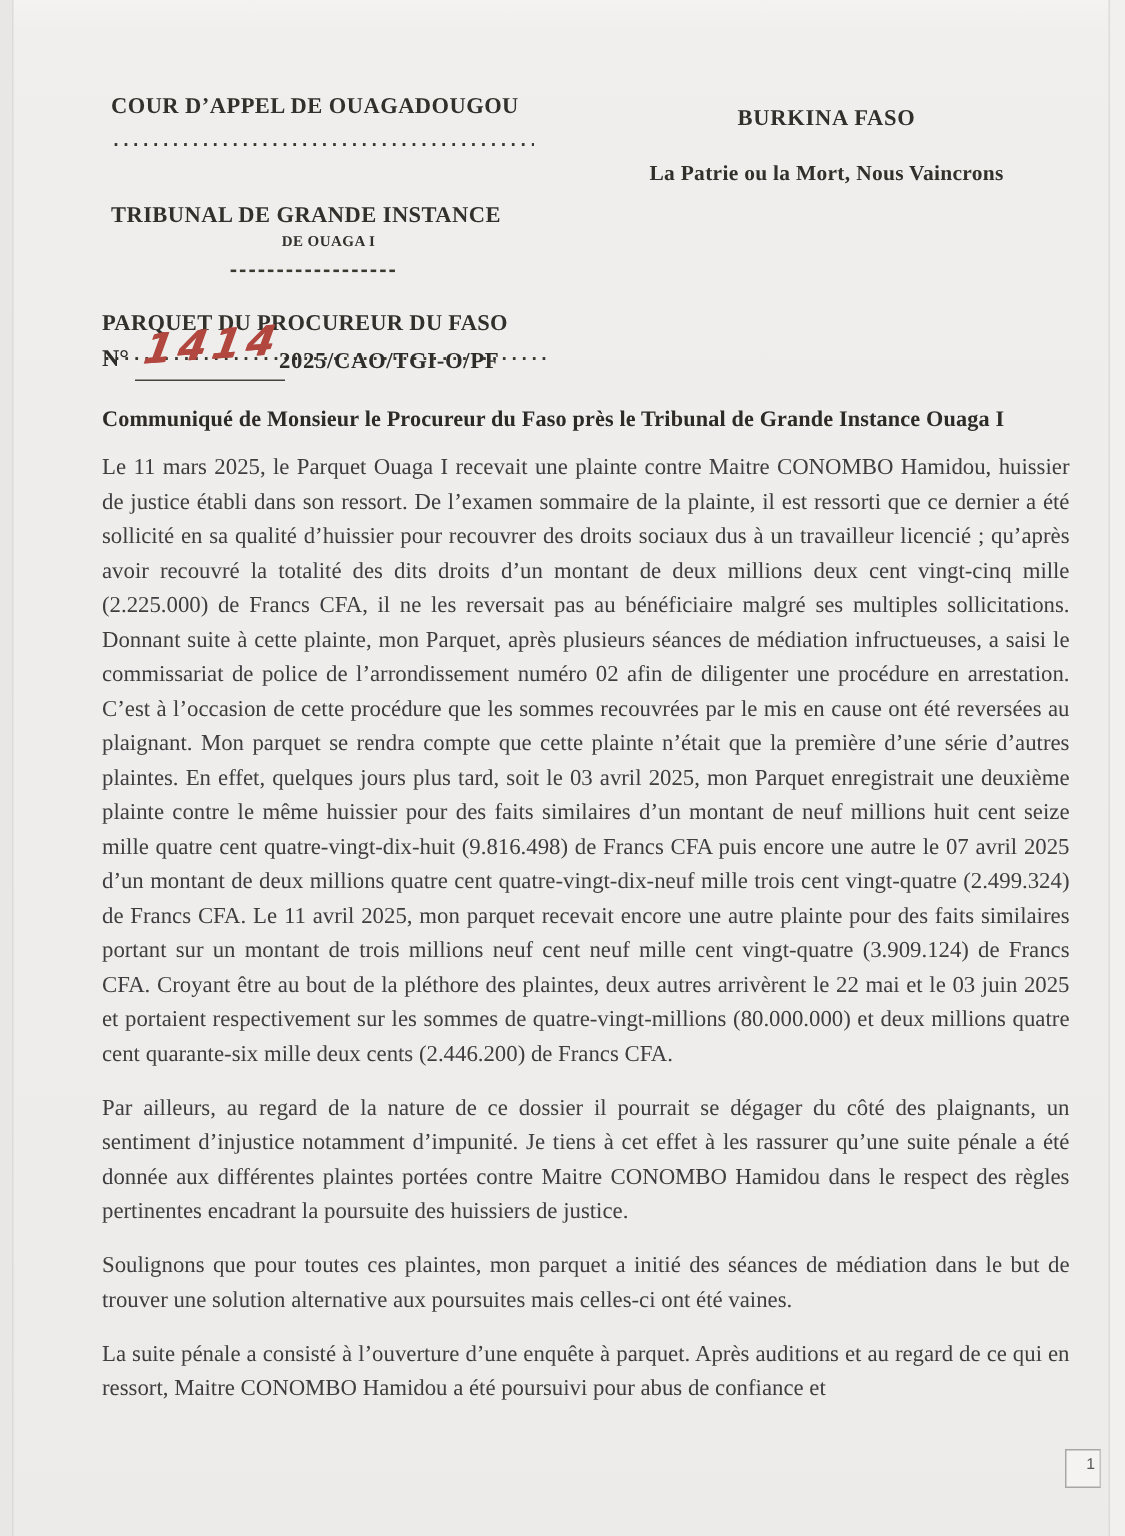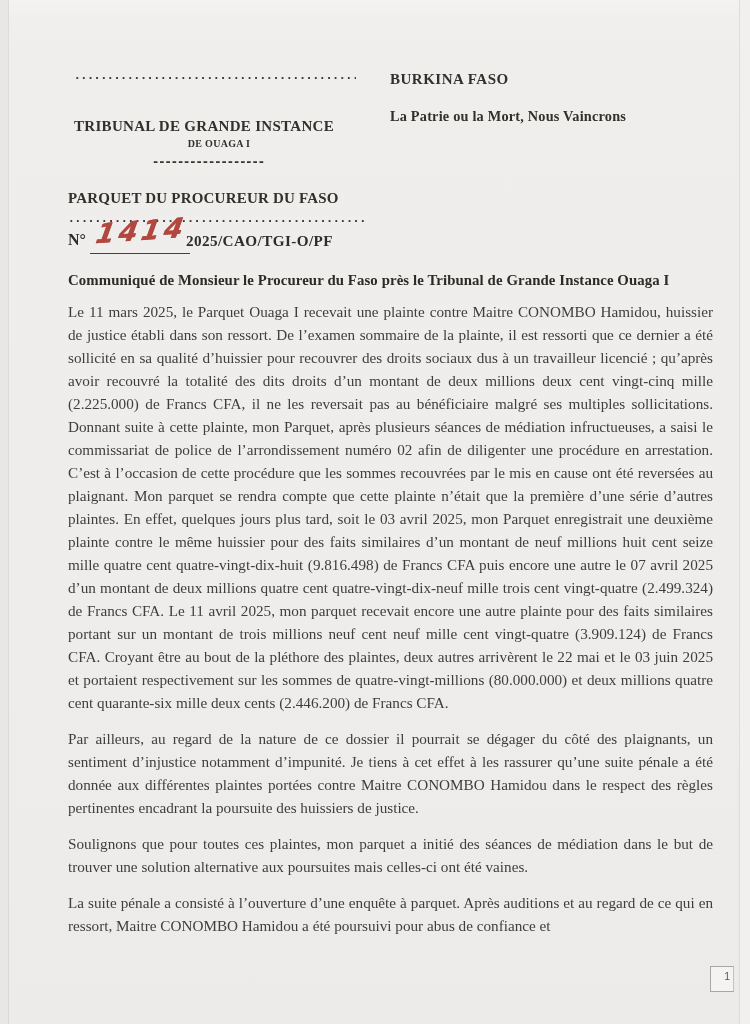--- a/index.html
+++ b/index.html
@@ -59,21 +59,21 @@
     letter-spacing: -1px; color: #3a372f;
     width: 112px; margin: 4px auto 0 78px;
     overflow: hidden; white-space: nowrap;
   }
   .hdr-left .line3 { font-size: 15px; letter-spacing: .2px; line-height: 18px; margin-top: 22px; margin-left: -6px; }
   .hdr-left .dots2 { margin-left: -6px; }
 
   
   .hdr-right {
     position: absolute; left: 390px; top: 70px; width: 322px;
-    text-align: left; color: #32302b;
+    text-align: center; color: #32302b;
     font-family: "Liberation Serif", serif;
     font-weight: bold;
   }
   .hdr-right .country { font-size: 15px; letter-spacing: .5px; line-height: 18px; }
   .hdr-right .motto { font-size: 14.3px; letter-spacing: .2px; line-height: 18px; margin-top: 19px; }
 
   
   .ref {
     position: absolute; left: 68px; top: 222px; width: 400px; height: 48px;
     font-family: "Liberation Serif", serif; font-weight: bold; color: #2f2d29;
@@ -131,20 +131,21 @@
 <body>
 
 <div class="page">
 
   <div class="scan-left-strip"></div>
   <div class="scan-left"></div>
   <div class="scan-right"></div>
   <div class="scan-right-strip"></div>
 
   <div class="hdr-left">
+    <div class="line1">COUR D’APPEL DE OUAGADOUGOU</div>
     <div class="dots dots1">............................................................</div>
     <div class="line2a">TRIBUNAL DE GRANDE INSTANCE</div>
     <div class="line2b">DE OUAGA I</div>
     <div class="dashes">------------------------------------</div>
     <div class="line3">PARQUET DU PROCUREUR DU FASO</div>
     <div class="dots dots2">............................................................</div>
   </div>
 
   <div class="hdr-right">
     <div class="country">BURKINA FASO</div>

